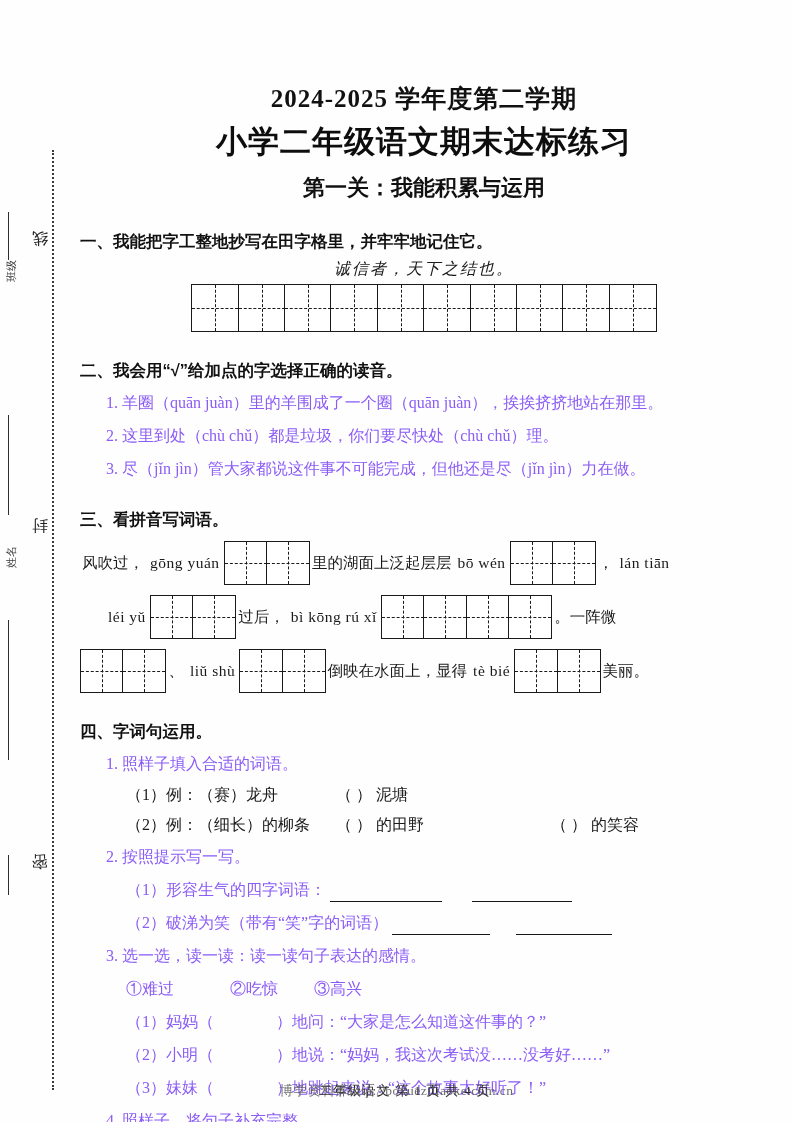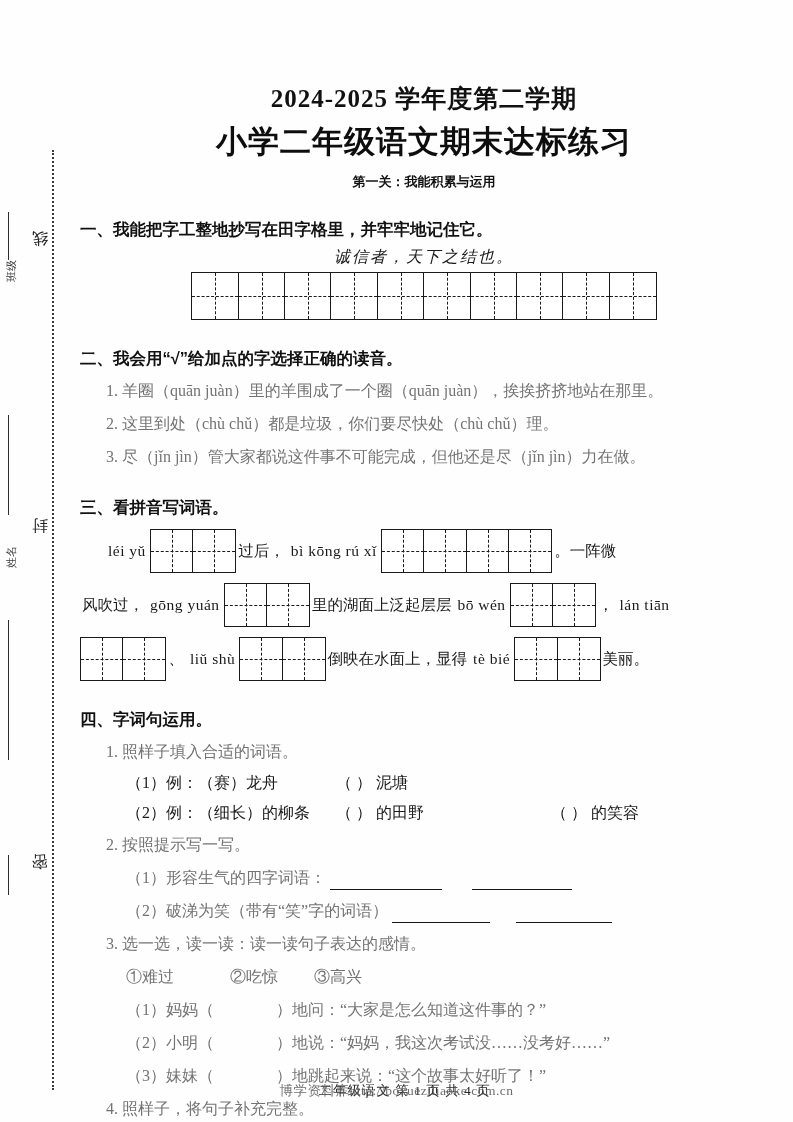--- a/index.html
+++ b/index.html
@@ -101,36 +101,36 @@
     font-family: "Liberation Sans", sans-serif;
     font-size: 31px;
     font-weight: 700;
     letter-spacing: 1px;
     margin-top: 6px;
     color: #0d0d0d;
   }
   .line-stage {
     text-align: center;
     font-family: "Liberation Sans", sans-serif;
-    font-size: 13px;
+    font-size: 22px;
     font-weight: 700;
     margin-top: 10px;
     color: #111;
   }
 
   .qhead {
     font-family: "Liberation Sans", sans-serif;
     font-size: 16.5px;
     font-weight: 700;
     color: #111;
     margin-top: 28px;
   }
   .sub {
     font-size: 16px;
-    color: #737373;
+    color: #8b5cf6;
     margin-top: 9px;
     line-height: 1.5;
   }
   .sub.indent1 { padding-left: 26px; }
   .sub.indent2 { padding-left: 46px; }
 
   .quote-line {
     text-align: center;
     font-family: "Liberation Serif", serif;
     font-style: italic;
@@ -275,52 +275,52 @@
       <div class="tzg"></div>
     </div>
 
     <div class="qhead">二、我会用“√”给加点的字选择正确的读音。</div>
     <div class="sub indent1">1. 羊圈（quān  juàn）里的羊围成了一个圈（quān  juàn），挨挨挤挤地站在那里。</div>
     <div class="sub indent1">2. 这里到处（chù  chǔ）都是垃圾，你们要尽快处（chù  chǔ）理。</div>
     <div class="sub indent1">3. 尽（jǐn  jìn）管大家都说这件事不可能完成，但他还是尽（jǐn  jìn）力在做。</div>
 
     <div class="qhead">三、看拼音写词语。</div>
 
-    <div class="py-line" style="padding-left:24px;">
-      <span class="py">léi  yǔ</span>
-      <span class="cellgroup">
-        <span class="tzg"></span>
-        <span class="tzg"></span>
-      </span>
-      <span class="txt">过后，</span>
-      <span class="py">bì  kōng  rú  xǐ</span>
-      <span class="cellgroup">
-        <span class="tzg"></span>
-        <span class="tzg"></span>
-        <span class="tzg"></span>
-        <span class="tzg"></span>
-      </span>
-      <span class="txt">。一阵微</span>
-    </div>
-
     <div class="py-line">
       <span class="txt">风吹过，</span>
       <span class="py">gōng  yuán</span>
       <span class="cellgroup">
         <span class="tzg"></span>
         <span class="tzg"></span>
       </span>
       <span class="txt">里的湖面上泛起层层</span>
       <span class="py">bō  wén</span>
       <span class="cellgroup">
         <span class="tzg"></span>
         <span class="tzg"></span>
       </span>
       <span class="txt">，</span>
       <span class="py">lán  tiān</span>
+    </div>
+
+    <div class="py-line" style="padding-left:24px;">
+      <span class="py">léi  yǔ</span>
+      <span class="cellgroup">
+        <span class="tzg"></span>
+        <span class="tzg"></span>
+      </span>
+      <span class="txt">过后，</span>
+      <span class="py">bì  kōng  rú  xǐ</span>
+      <span class="cellgroup">
+        <span class="tzg"></span>
+        <span class="tzg"></span>
+        <span class="tzg"></span>
+        <span class="tzg"></span>
+      </span>
+      <span class="txt">。一阵微</span>
     </div>
 
     <div class="py-line">
       <span class="cellgroup">
         <span class="tzg"></span>
         <span class="tzg"></span>
       </span>
       <span class="txt">、</span>
       <span class="py">liǔ  shù</span>
       <span class="cellgroup">

